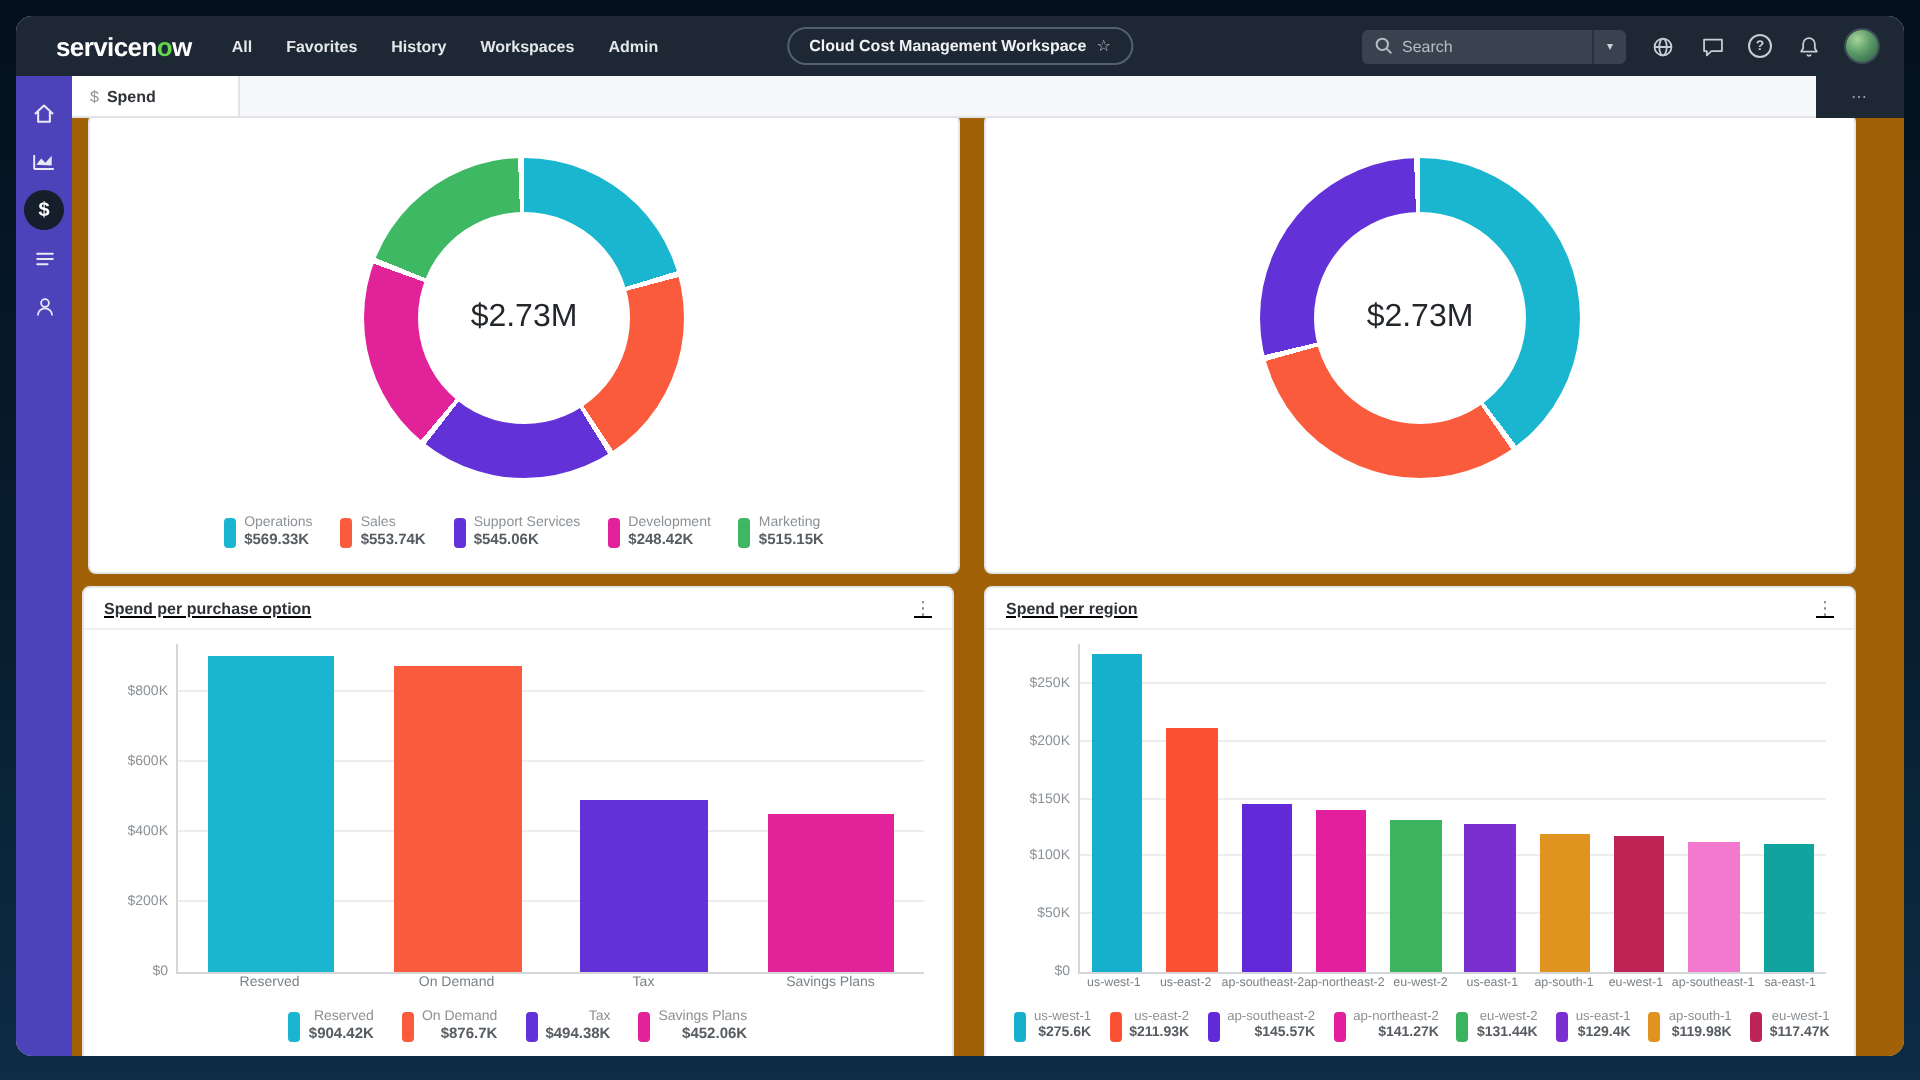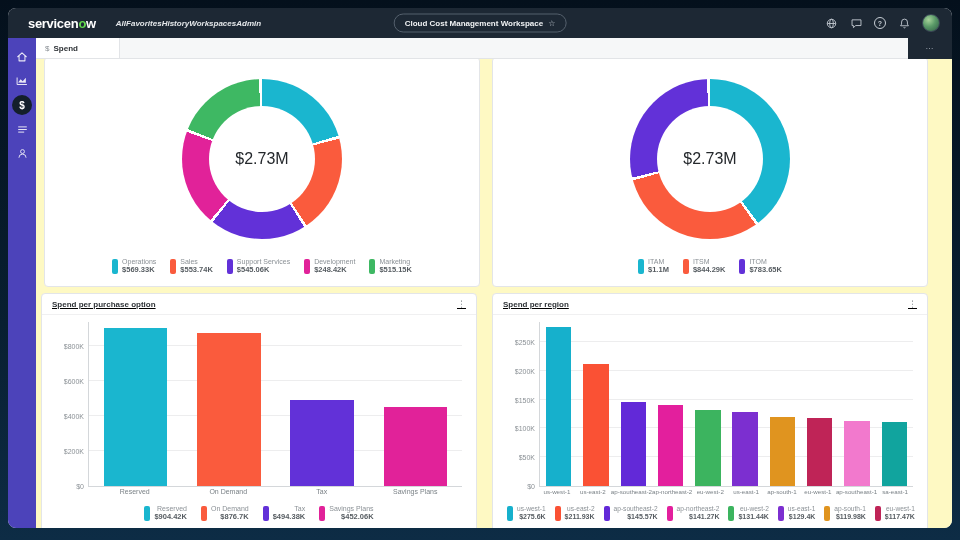--- a/index.html
+++ b/index.html
@@ -11,21 +11,21 @@
   }
   .window{
     position:absolute;left:8px;top:8px;width:944px;height:520px;
     border-radius:8px;overflow:hidden;background:#edeff2;
     display:flex;flex-direction:column;
   }
   
   .hdr{height:30px;background:#1d2834;display:flex;align-items:center;flex:none;position:relative;}
   .logo{margin-left:20px;font-size:13px;font-weight:700;color:#fff;letter-spacing:-0.3px;white-space:nowrap;}
   .logo .grn{color:#62d84e;}
-  .navlinks{display:flex;margin-left:20px;font-style:italic;}
+  .navlinks{display:flex;gap:17px;margin-left:20px;}
   .navlinks span{font-size:8px;font-weight:600;color:#e4e7ea;cursor:default;}
   .pill{
     position:absolute;left:50%;top:50%;transform:translate(-50%,-50%);
     border:1px solid #55606d;border-radius:10px;height:17px;display:flex;align-items:center;
     padding:0 10px;gap:5px;color:#f0f2f4;font-size:8px;font-weight:700;white-space:nowrap;
   }
   .pill .star{color:#c3cad2;font-size:8px;font-weight:400;}
   .right-cluster{margin-left:auto;display:flex;align-items:center;gap:11px;margin-right:12px;}
   .searchbox{
     width:132px;height:17px;background:#39434f;border-radius:3px;display:flex;align-items:center;
@@ -42,21 +42,21 @@
   .body-row{flex:1;display:flex;min-height:0;}
   .sidebar{width:28px;background:#4c43ba;flex:none;display:flex;flex-direction:column;align-items:center;padding-top:7px;}
   .side-item{height:24px;display:flex;align-items:center;justify-content:center;width:100%;}
   .side-active{width:20px;height:20px;border-radius:50%;background:#141f2b;display:flex;align-items:center;justify-content:center;color:#fff;font-size:10px;font-weight:700;}
   .main{flex:1;display:flex;flex-direction:column;min-width:0;}
   .tabstrip{height:20px;background:#f6f7f8;border-bottom:1px solid #e2e4e7;display:flex;align-items:stretch;position:relative;flex:none;}
   .tab{background:#fff;width:74px;display:flex;align-items:center;gap:4px;padding-left:9px;border-right:1px solid #e2e4e7;}
   .tab .dollar{color:#8a9095;font-size:8px;}
   .tab .lbl{font-size:8px;font-weight:600;color:#2f3337;}
   .tabstrip-right{position:absolute;right:0;top:0;bottom:-1px;width:44px;background:#1d2834;display:flex;align-items:center;justify-content:center;color:#9aa3ad;font-size:8px;letter-spacing:1px;}
-  .content{flex:1;position:relative;background:#fef9c3;overflow:hidden;}
+  .content{flex:1;position:relative;background:#a16207;overflow:hidden;}
   
   .card{position:absolute;background:#fff;border:1px solid #e3e5e8;border-radius:4px;box-sizing:border-box;}
   #card0{left:8px;top:-2px;width:436px;height:230px;}
   #card1{left:456px;top:-2px;width:436px;height:230px;}
   #card2{left:5px;top:234px;width:436px;height:244px;text-decoration:underline;}
   #card3{left:456px;top:234px;width:436px;height:244px;text-decoration:underline;}
   
   .donut-wrap{position:absolute;left:50%;top:21px;transform:translateX(-50%);width:160px;height:160px;}
   .donut{width:100%;height:100%;border-radius:50%;}
   .donut-hole{position:absolute;inset:27px;background:#fff;border-radius:50%;display:flex;align-items:center;justify-content:center;}
@@ -101,20 +101,30 @@
       <span>Favorites</span>
       <span>History</span>
       <span>Workspaces</span>
       <span>Admin</span>
     </div>
     <div class="pill">
       <span>Cloud Cost Management Workspace</span>
       <span class="star">☆</span>
     </div>
     <div class="right-cluster">
+      <div class="searchbox">
+        <span class="mag">
+          <svg width="10" height="10" viewBox="0 0 12 12">
+              <circle cx="5" cy="5" r="3.4" fill="none" stroke="#b6bdc6" stroke-width="1.2"></circle>
+              <line x1="7.6" y1="7.6" x2="10.4" y2="10.4" stroke="#b6bdc6" stroke-width="1.2"></line>
+            </svg>
+        </span>
+        <span class="ph">Search</span>
+        <span class="search-arrow">▾</span>
+      </div>
       <span class="hicon">
         <svg width="13" height="13" viewBox="0 0 16 16">
             <circle cx="8" cy="8" r="5.2" fill="none" stroke="#c6cdd4" stroke-width="1.1"></circle>
             <line x1="2.8" y1="8" x2="13.2" y2="8" stroke="#c6cdd4" stroke-width="1.1"></line>
             <ellipse cx="8" cy="8" rx="2.3" ry="5.2" fill="none" stroke="#c6cdd4" stroke-width="1.1"></ellipse>
           </svg>
       </span>
       <span class="hicon">
         <svg width="13" height="13" viewBox="0 0 16 16">
             <path d="M2.5 3.5 h11 v7 h-6.5 l-2.8 2.6 v-2.6 h-1.7 z" fill="none" stroke="#c6cdd4" stroke-width="1.1" stroke-linejoin="round"></path>
@@ -223,43 +233,20 @@
             </div>
         </div>
 
         <div class="card donut-card" id="card1">
           <div class="donut-wrap">
             <div class="donut" style="background: conic-gradient(rgb(26, 182, 207) 0%, rgb(26, 182, 207) 39.7235%, rgb(255, 255, 255) 39.7235%, rgb(255, 255, 255) 40.3235%, rgb(250, 91, 61) 40.3235%, rgb(250, 91, 61) 70.6732%, rgb(255, 255, 255) 70.6732%, rgb(255, 255, 255) 71.2732%, rgb(98, 49, 216) 71.2732%, rgb(98, 49, 216) 99.4%, rgb(255, 255, 255) 99.4%, rgb(255, 255, 255) 100%);"></div>
             <div class="donut-hole">
               <span class="donut-center">$2.73M</span>
             </div>
           </div>
-          <div class="legend center">
-              <div class="leg-item">
-                <div class="swatch" style="background: rgb(26, 182, 207);"></div>
-                <div class="leg-texts">
-                  <div class="leg-label">ITAM</div>
-                  <div class="leg-value">$1.1M</div>
-                </div>
-              </div>
-              <div class="leg-item">
-                <div class="swatch" style="background: rgb(250, 91, 61);"></div>
-                <div class="leg-texts">
-                  <div class="leg-label">ITSM</div>
-                  <div class="leg-value">$844.29K</div>
-                </div>
-              </div>
-              <div class="leg-item">
-                <div class="swatch" style="background: rgb(98, 49, 216);"></div>
-                <div class="leg-texts">
-                  <div class="leg-label">ITOM</div>
-                  <div class="leg-value">$783.65K</div>
-                </div>
-              </div>
-            </div>
         </div>
 
         <div class="card bar-card" id="card2">
           <div class="card-head">
             <span class="card-title">Spend per purchase option</span>
             <span class="kebab">⋮</span>
           </div>
           <div class="chart-area">
               <div class="ytick" style="bottom: 0%;">$0</div>
               <div class="gridline" style="bottom: 21.2766%;"></div>

